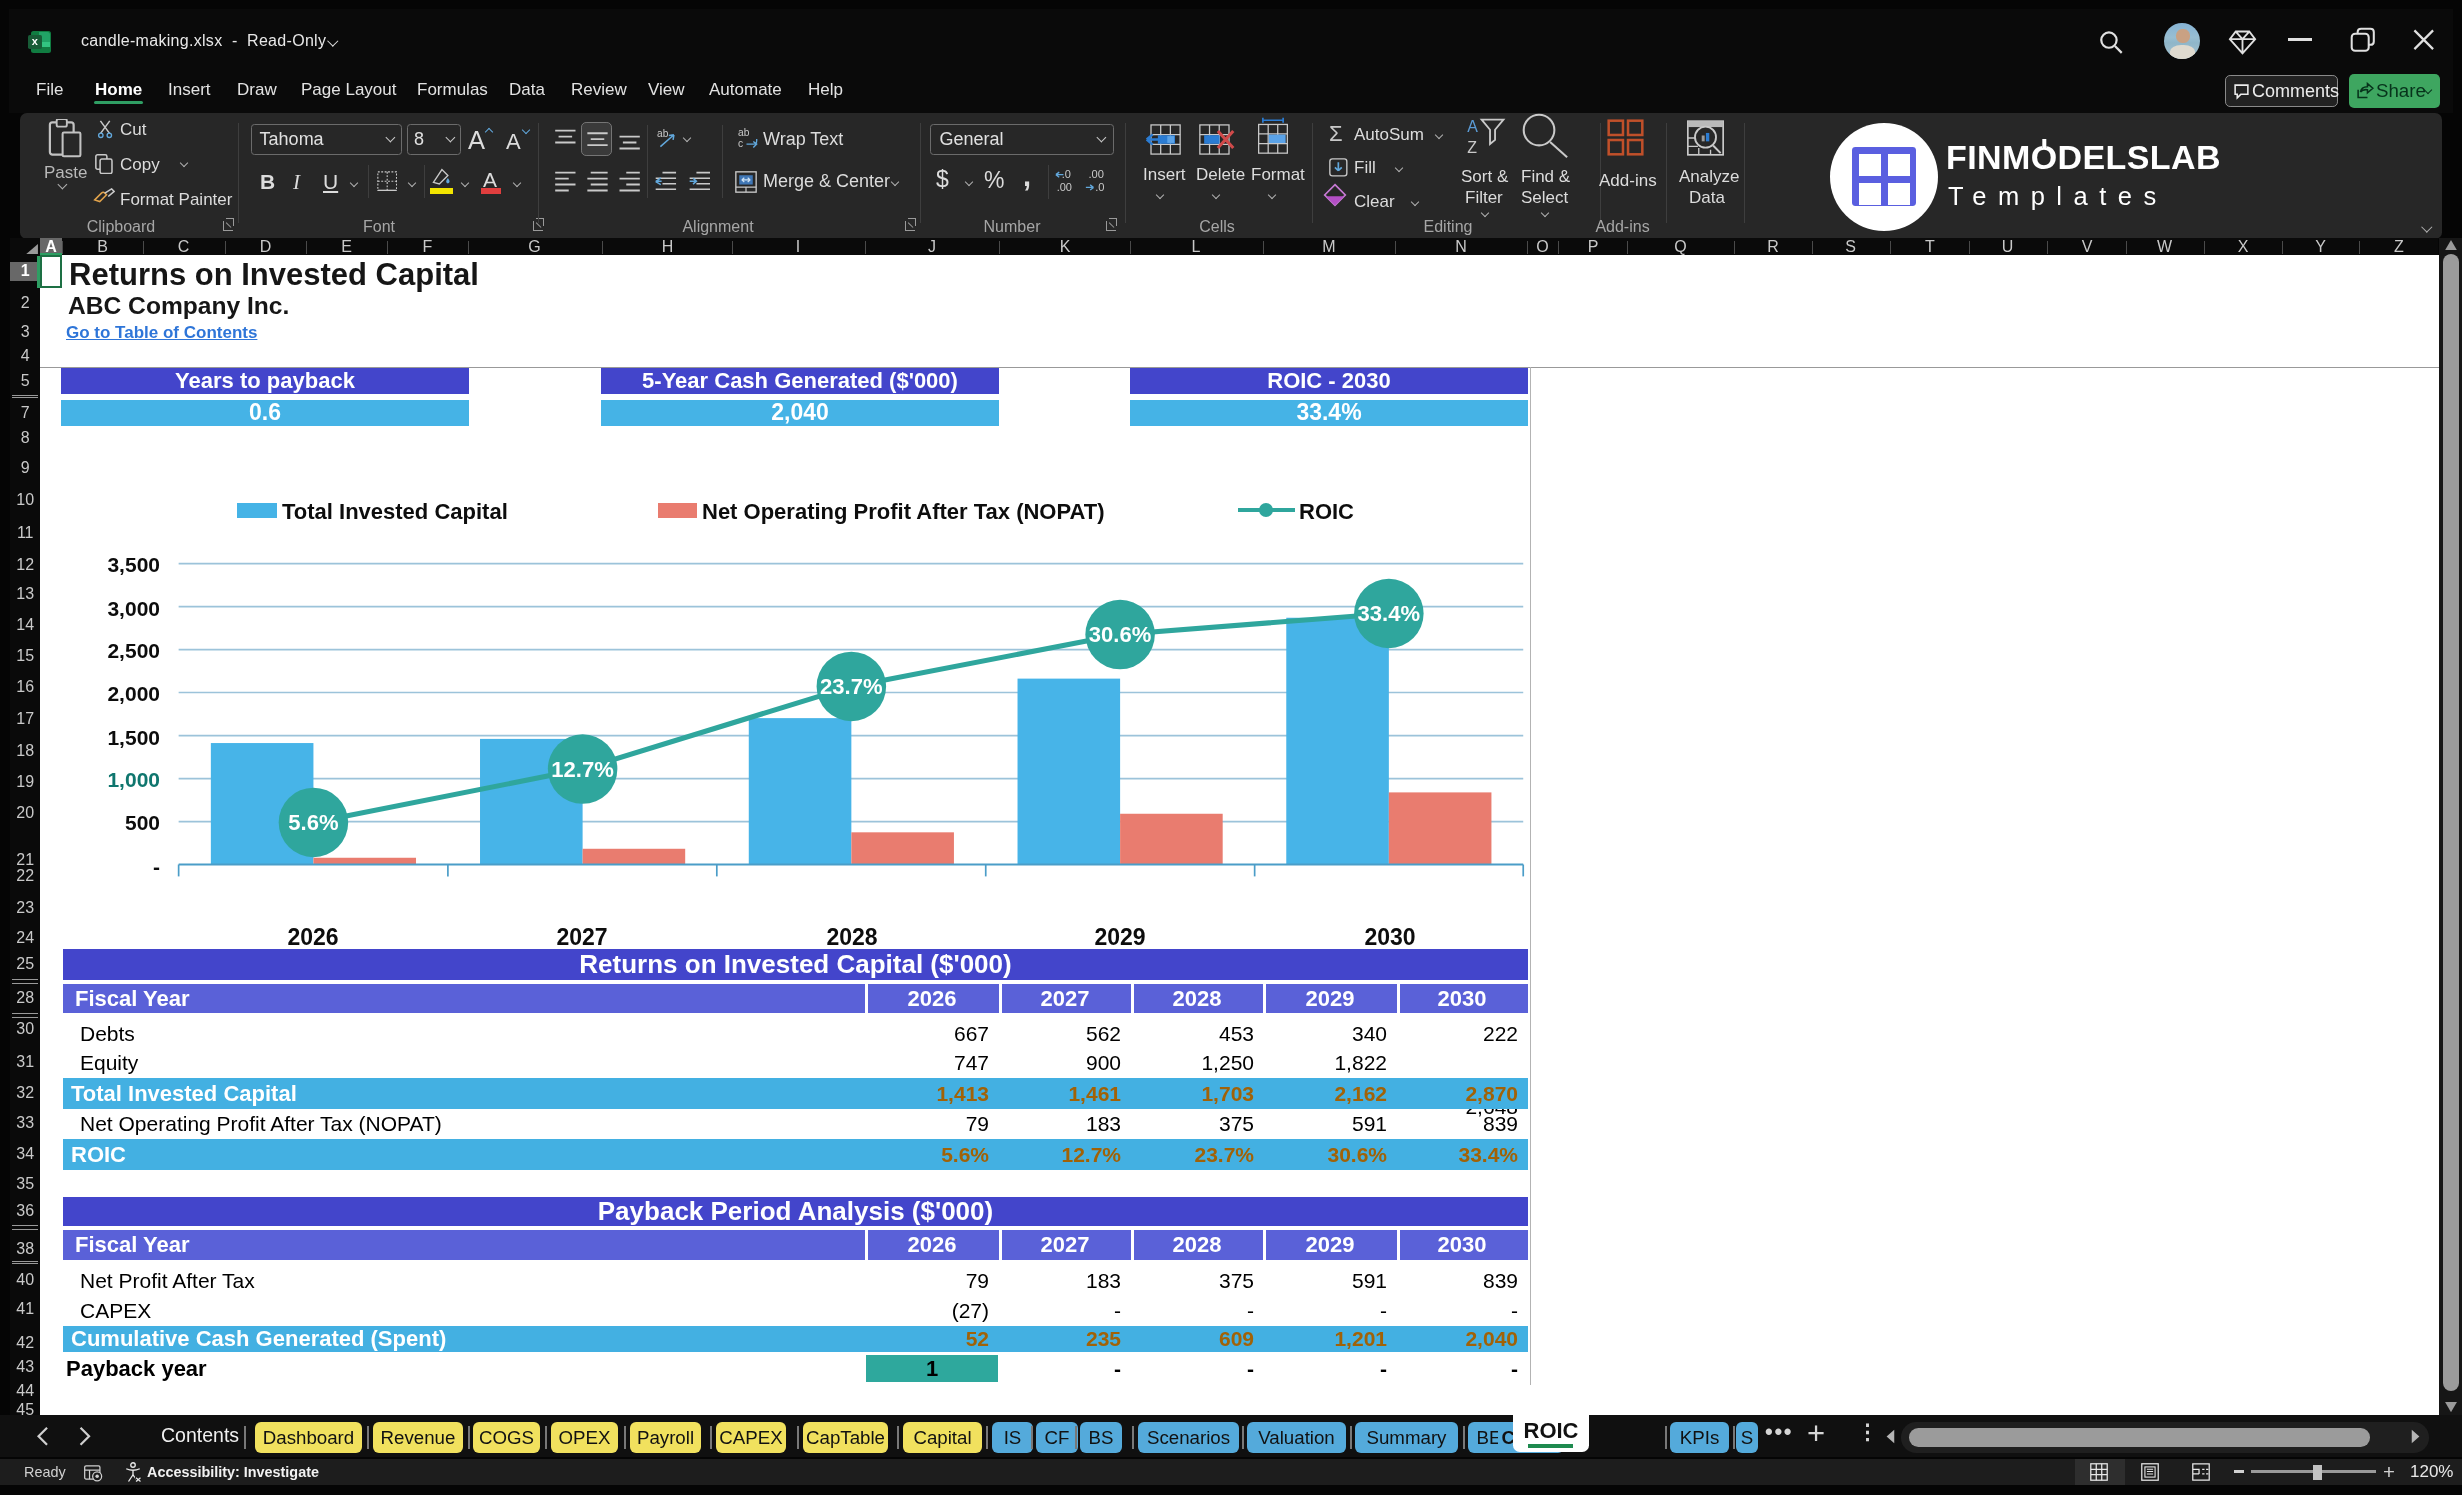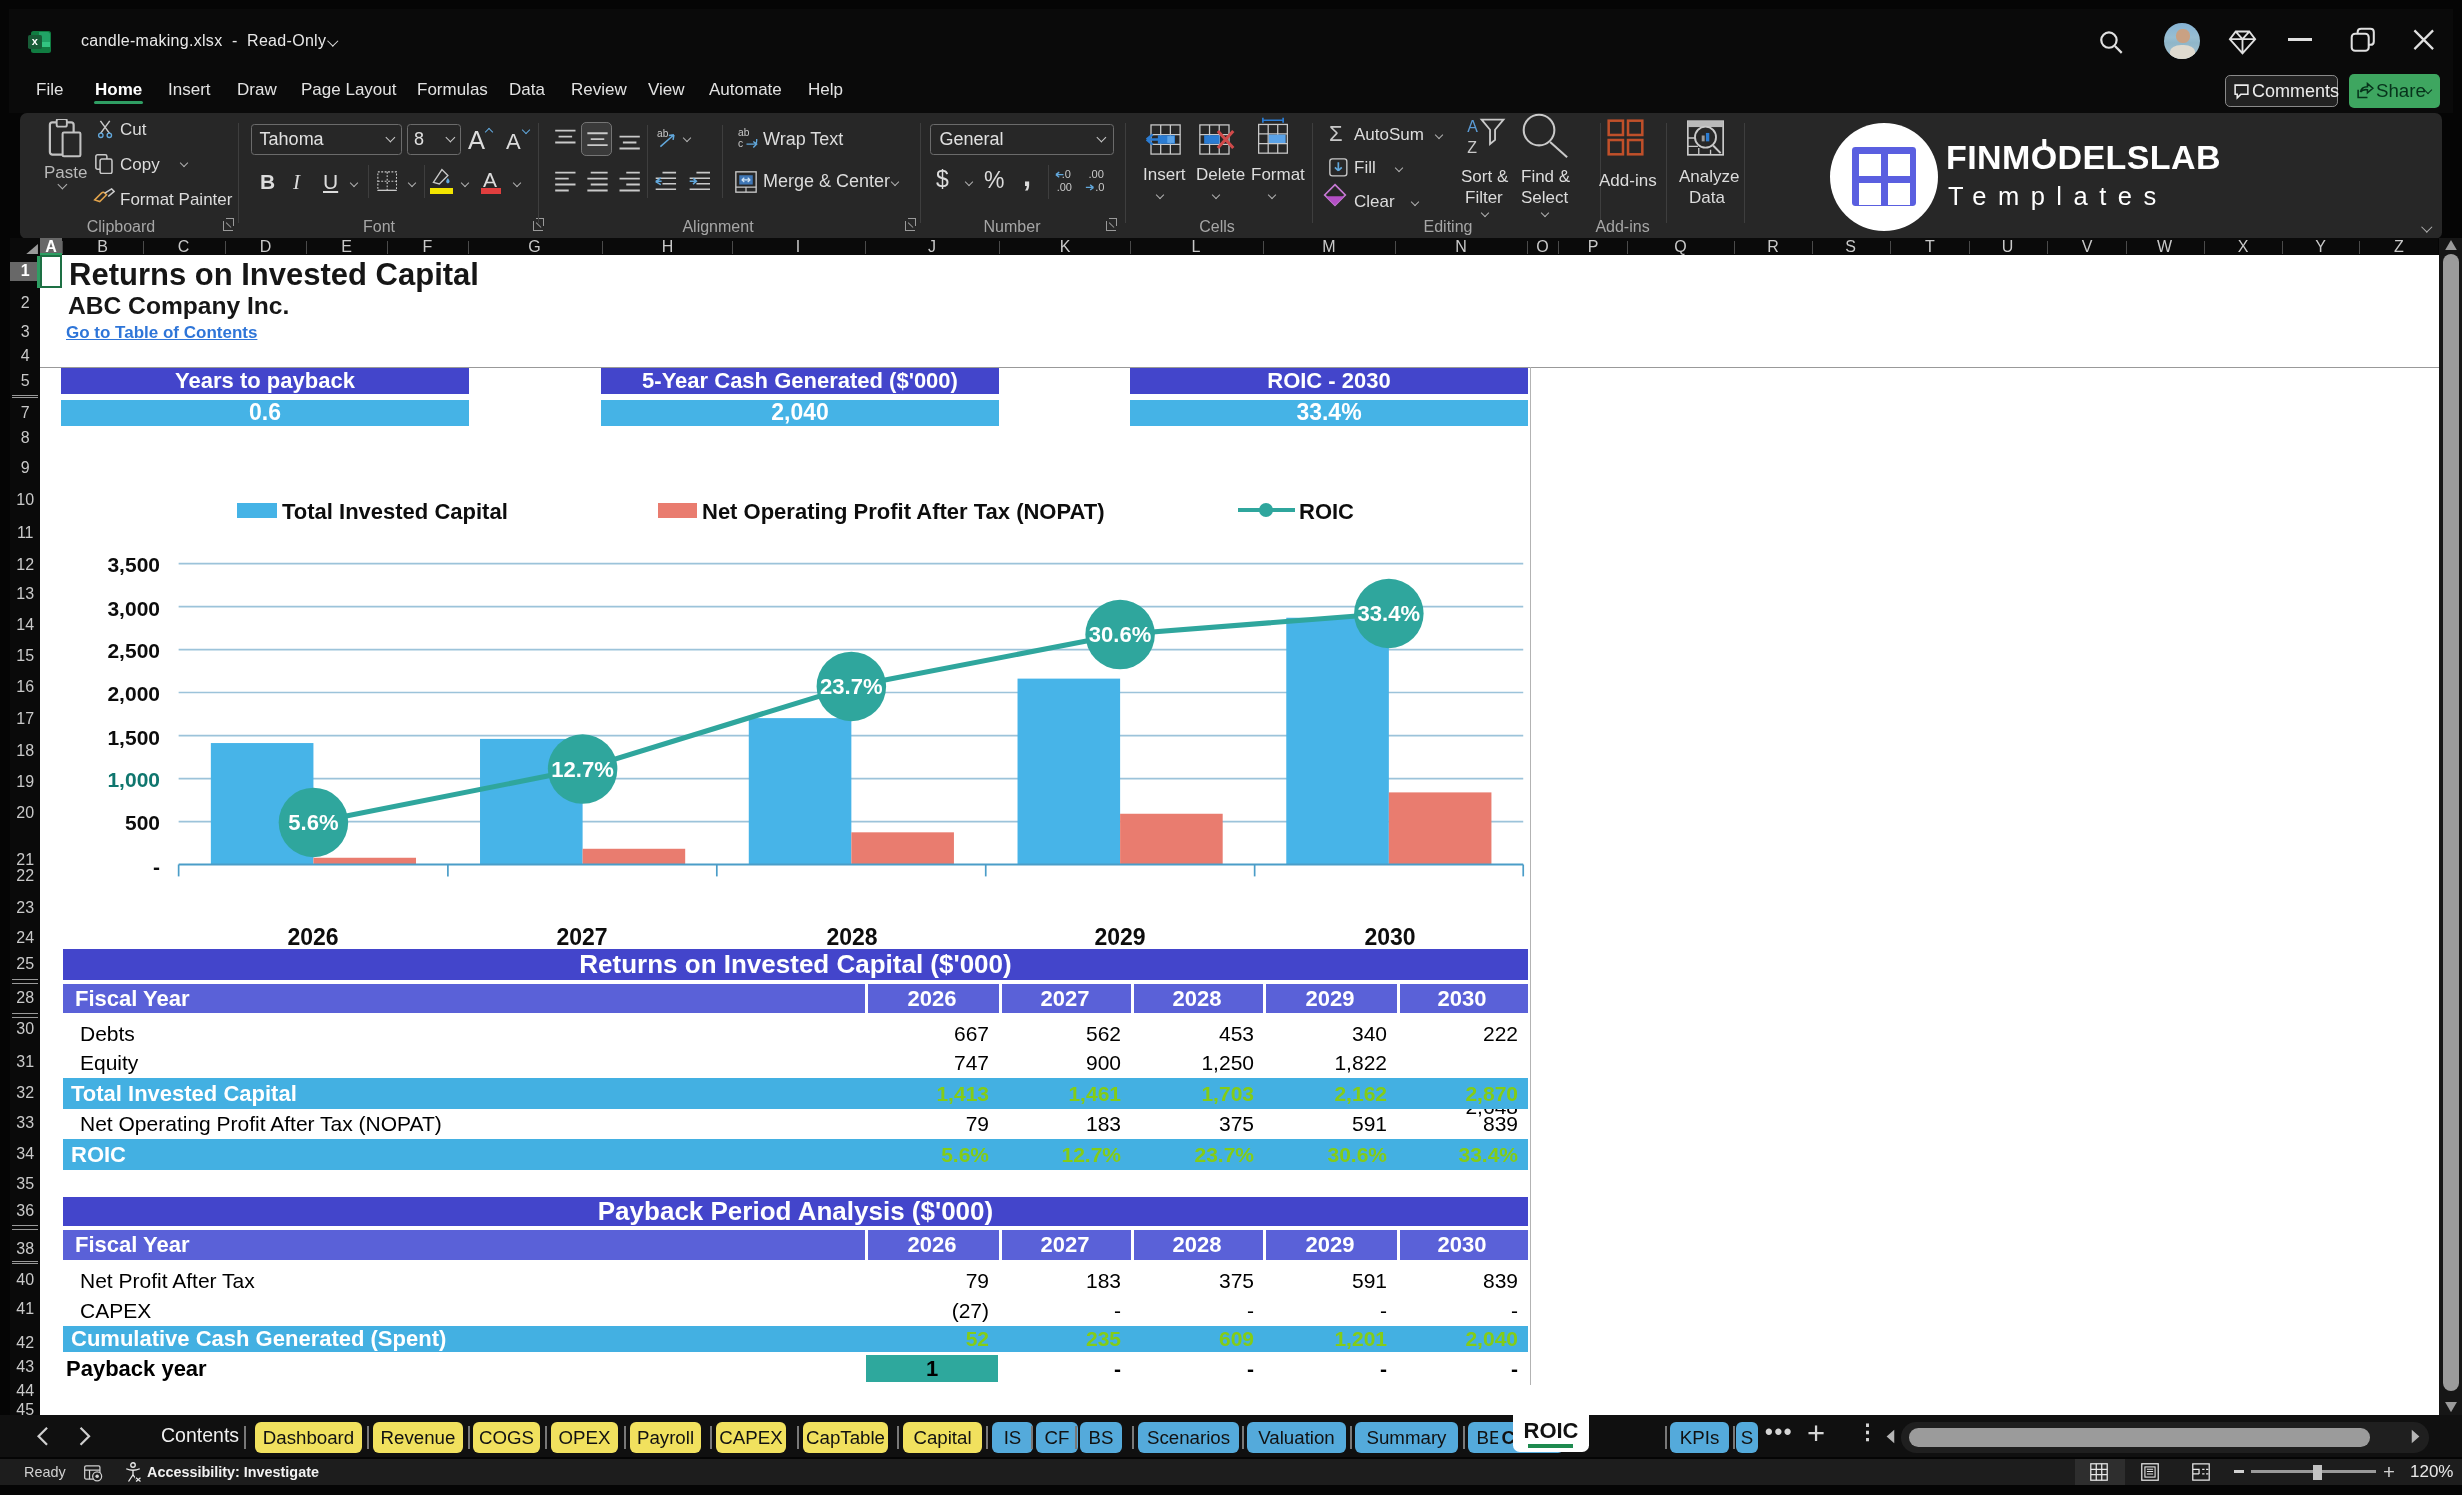--- a/index.html
+++ b/index.html
@@ -20,21 +20,21 @@
   .chev { display:inline-block; width:8.5px; height:8.5px; border-right:1.7px solid #c8c8c8; border-bottom:1.7px solid #c8c8c8; transform:rotate(45deg); }
   .combo { position:absolute; border:0.8px solid #6b6b6b; border-radius:3.4px; color:#e0e0e0; font-size:18px; }
   
   .colhead { position:absolute; top:238px; height:17px; color:#c9c9c9; font-size:16px; text-align:center; line-height:17px; }
   .rowhead { position:absolute; left:10.2px; width:30px; color:#c9c9c9; font-size:16px; text-align:center; }
   .colsep { position:absolute; top:241px; width:0.8px; height:12.7px; background:#4a4a4a; }
   
   .hdrbox { position:absolute; background:#4345cb; color:#fff; font-weight:bold; text-align:center; }
   .valbox { position:absolute; background:#45b3e6; color:#fff; font-weight:bold; text-align:center; }
   .num { position:absolute; font-size:21px; color:#000; }
-  .wnum { position:absolute; font-size:21px; color:#84cc16; font-weight:bold; }
+  .wnum { position:absolute; font-size:21px; color:#a16207; font-weight:bold; }
   
   .pill { position:absolute; top:1422px; height:31px; border-radius:6px; font-size:18.7px;
           text-align:center; color:#111; background:#f1e15e; }
   .pillb { background:#54aadb; }
   .tsep { position:absolute; top:1426px; width:1.7px; height:23px; background:#787878; }
 </style>
 </head>
 <body>
 <div id="app">
 

